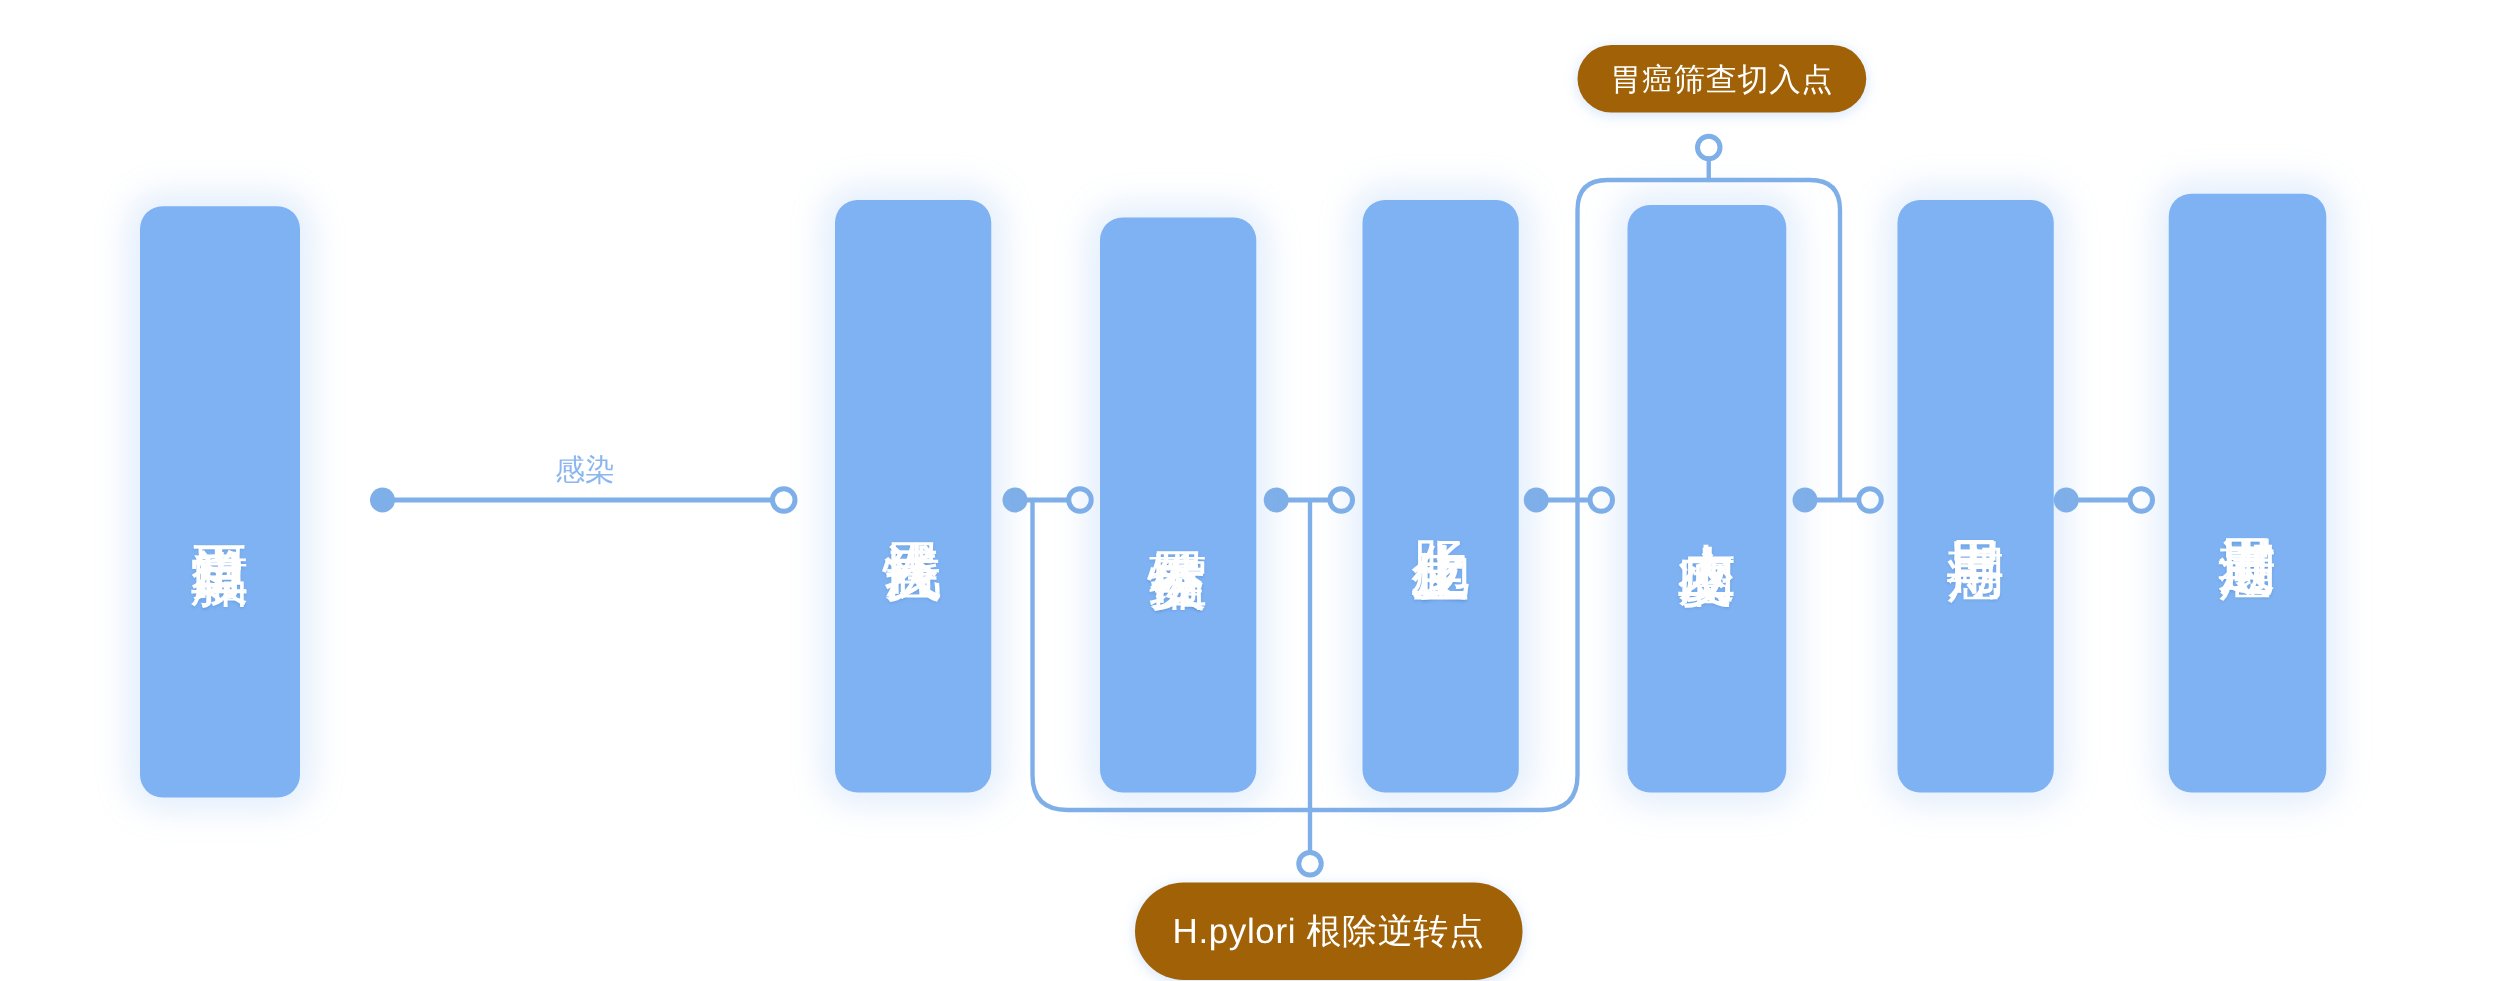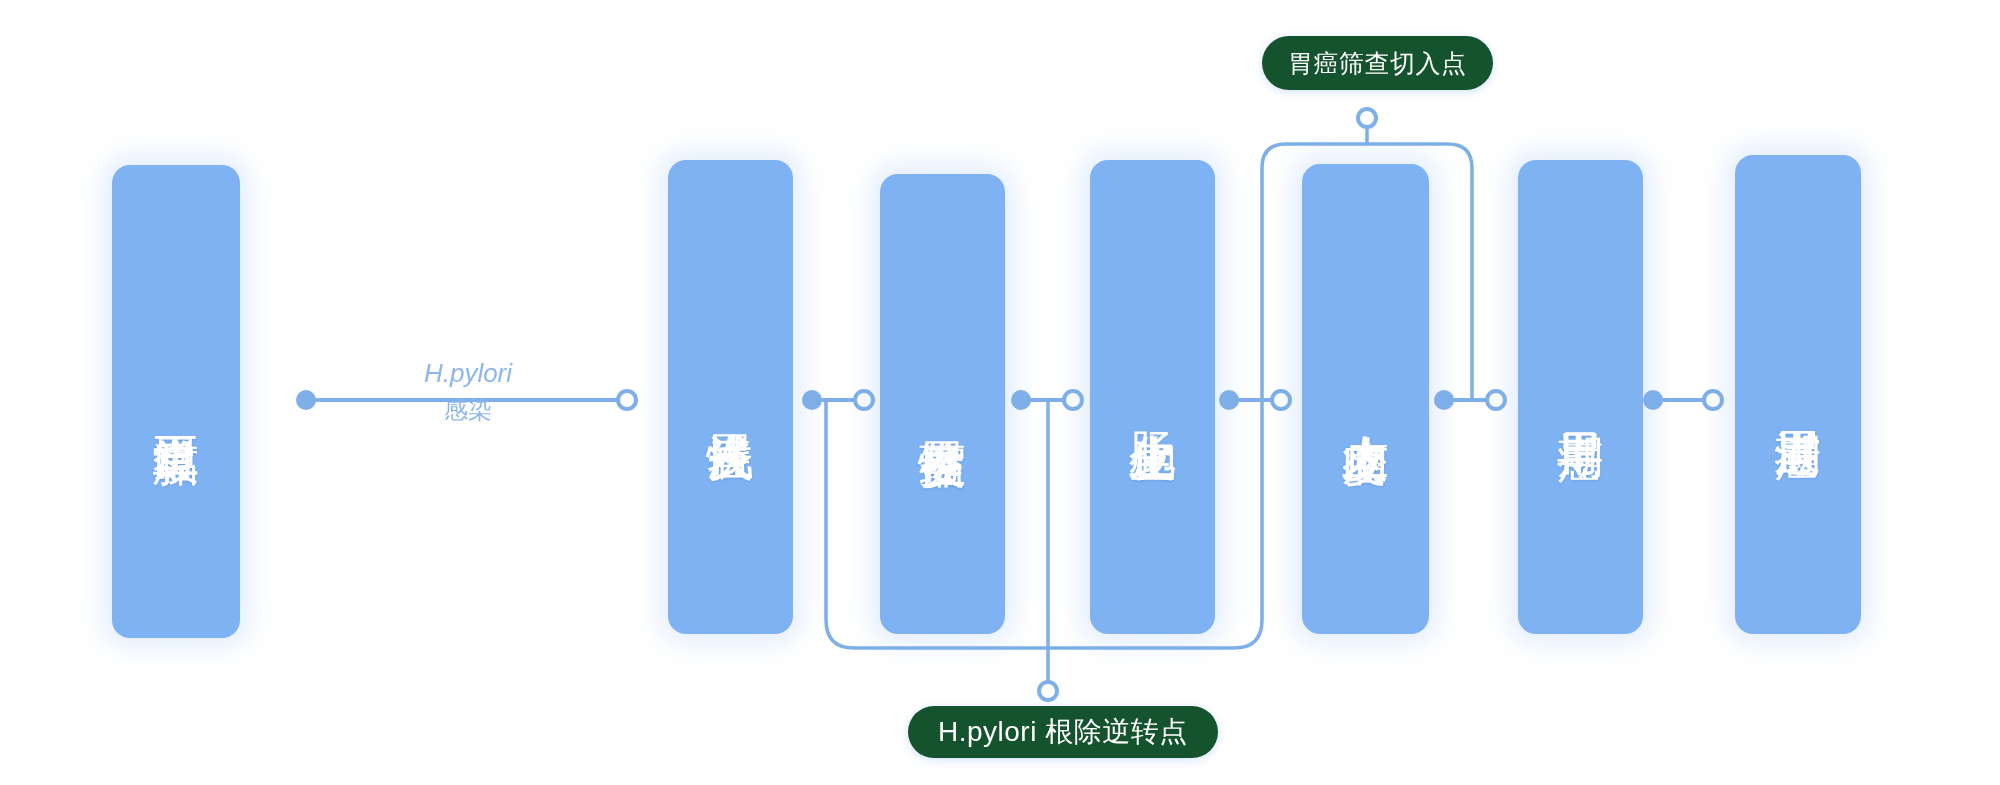--- a/index.html
+++ b/index.html
@@ -70,34 +70,34 @@
   .edge-label .cn {
     display: block;
     font-size: 24px;
     line-height: 1.3;
     color: #8CB6EE;
   }
 
   
   .pill {
     position: absolute;
-    background: #14532d;
+    background: #a16207;
     color: #ffffff;
     border-radius: 999px;
     display: flex;
     align-items: center;
     justify-content: center;
     font-size: 25px;
     letter-spacing: 0.5px;
     white-space: nowrap;
     box-shadow: 0 2px 10px rgba(126,178,242,0.35);
     z-index: 5;
   }
   .pill.top    { padding: 0 26px; height: 54px; }
-  .pill.bottom { padding: 0 30px; height: 52px; font-size: 28px; }
+  .pill.bottom { padding: 0 30px; height: 78px; font-size: 28px; }
 </style>
 </head>
 <body>
 
 <div id="stage">
 
   <svg id="wires" viewBox="0 0 2000 785" width="2000" height="785" xmlns="http://www.w3.org/2000/svg">
 
     <line x1="306" y1="400" x2="626" y2="400" stroke="#7FAFE8" stroke-width="4" stroke-linecap="round"></line>
 
@@ -164,21 +164,20 @@
 
   <div class="node" style="left:1518px; top:160px; width:125px; height:474px;">
     <span class="node-label">早期胃癌</span>
   </div>
 
   <div class="node" style="left:1735px; top:155px; width:126px; height:479px;">
     <span class="node-label">进展期胃癌</span>
   </div>
 
   <div class="edge-label" style="left:348px; top:357px; width:240px;">
-    <span class="sci">H.pylori</span>
     <span class="cn" style="margin-top:4px;">感染</span>
   </div>
 
   <div class="pill top" style="left:1262px; top:36px;">
     <span>胃癌筛查切入点</span>
   </div>
 
   <div class="pill bottom" style="left:908px; top:706px;">
     <span>H.pylori 根除逆转点</span>
   </div>

